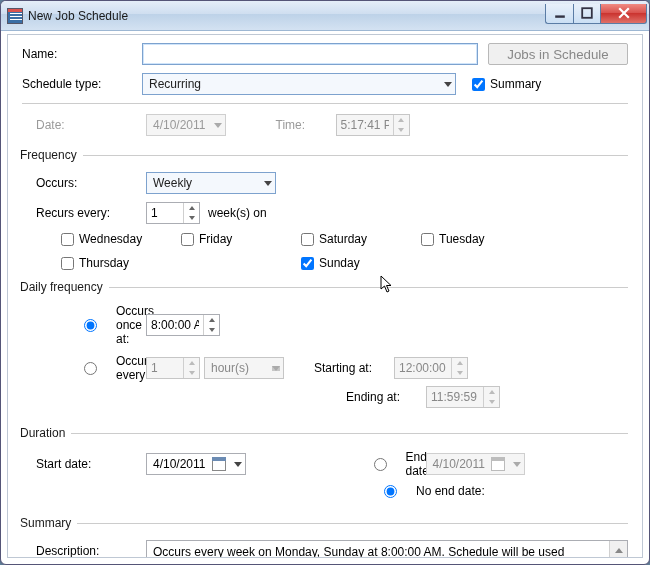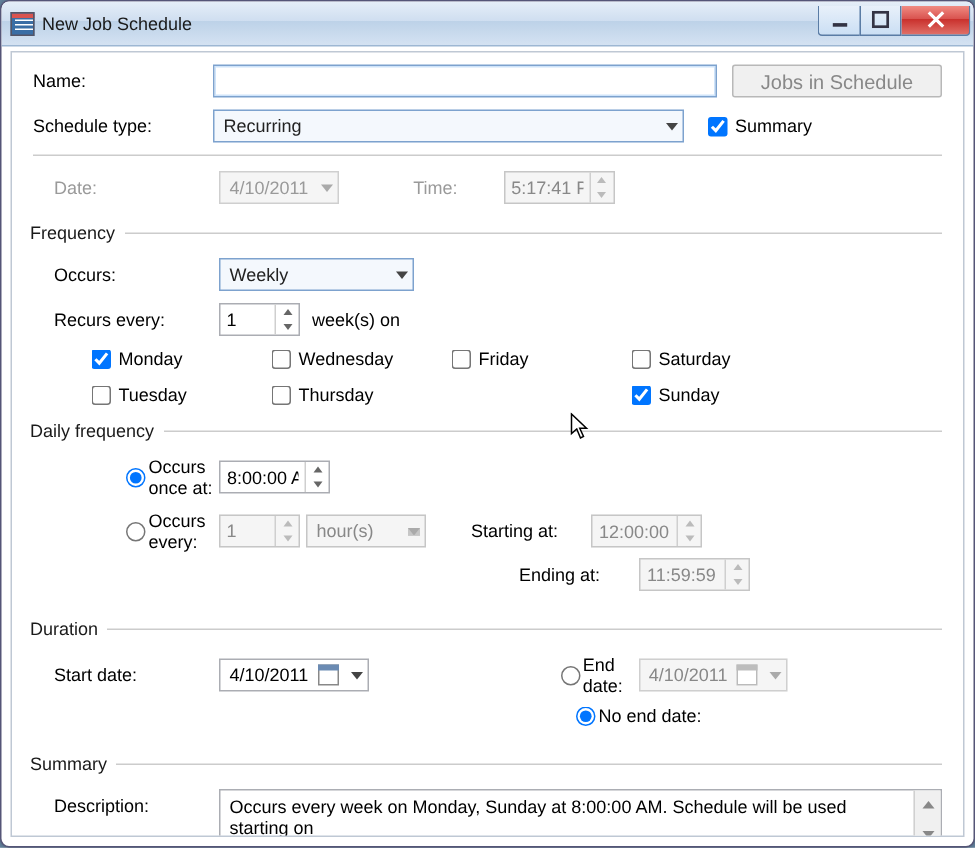--- a/index.html
+++ b/index.html
@@ -192,21 +192,21 @@
   .datepick.disabled .cal-icon::before{border-color:#bbb;}
   .datepick.disabled .cal-icon::after{background:#bdbdbd;}
 
   .days-grid {
     display:grid;
     grid-template-columns: 120px 120px 120px 100px;
     row-gap:10px;
     margin-left:25px;
   }
 
-  .radio-row label { display:flex;align-items:center;gap:2px;padding-left:48px; }
+  .radio-row label { display:flex;align-items:center;gap:19px;padding-left:48px; }
   input[type=radio]{ margin:0; }
 
   .textarea-wrap {
     flex:1;
     height:40px;
     border:1px solid #abadb3;
     display:flex;
   }
   .textarea-wrap .desc {
     flex:1; padding:4px 6px; overflow:hidden;
@@ -315,24 +315,20 @@
             <input value="1" style="">
             <div class="spin-btns">
                 <div class="sp up"></div>
                 <div class="sp down"></div>
               </div>
           </div>
           <span style="margin-left:8px">week(s) on</span>
         </div>
         <div>
           <div class="days-grid">
-            <label class="chk">
-                <input type="checkbox" checked="" style="">
-                <span>Monday</span>
-              </label>
             <label class="chk">
                 <input type="checkbox" style="">
                 <span>Wednesday</span>
               </label>
             <label class="chk">
                 <input type="checkbox" style="">
                 <span>Friday</span>
               </label>
             <label class="chk">
                 <input type="checkbox" style="">

